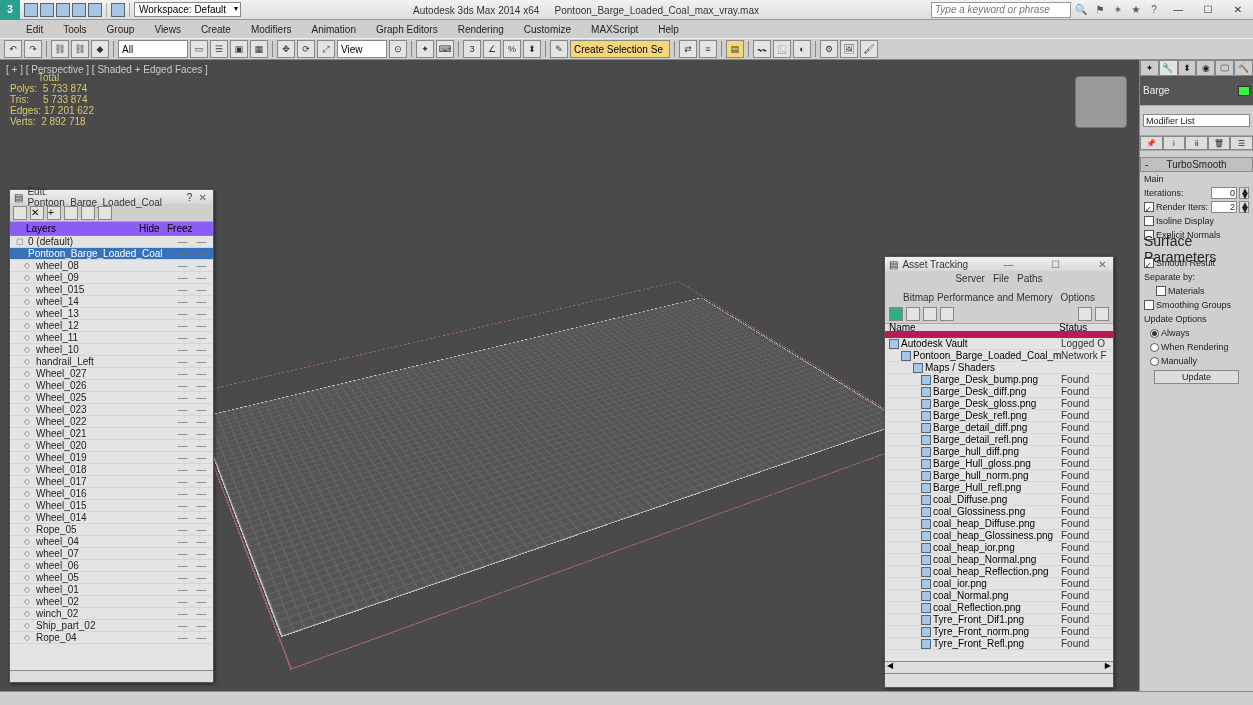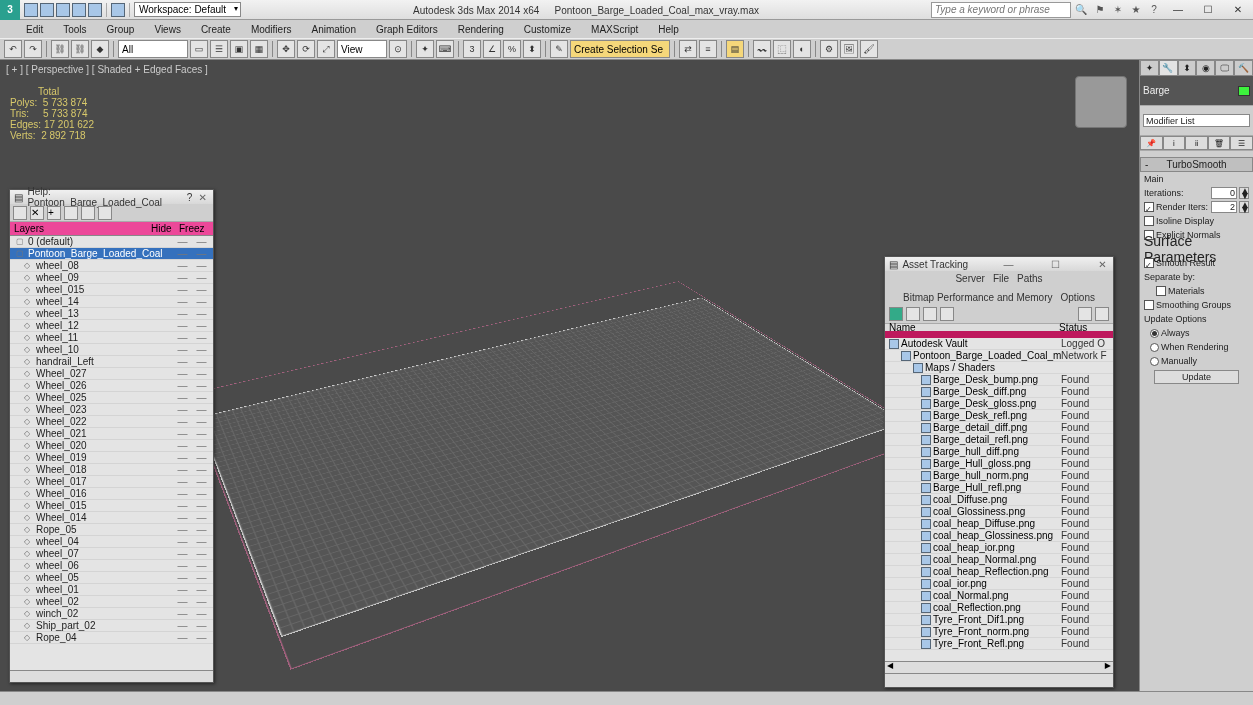--- a/index.html
+++ b/index.html
@@ -28,21 +28,21 @@
 
 .maintb { height:22px; background:#cfcfcf; border-top:1px solid #eee; border-bottom:1px solid #888; display:flex; align-items:center; padding:0 4px; gap:2px; }
 .tb-icon { width:18px; height:18px; background:#e4e4e4; border:1px solid #888; display:flex; align-items:center; justify-content:center; font-size:9px; color:#333; }
 .tb-icon.active{background:#f5d77a;}
 .tb-sep { width:1px; height:16px; background:#888; margin:0 2px; }
 .tb-dd { height:18px; background:#fff; border:1px solid #888; font-size:10px; padding:0 3px; display:flex; align-items:center; min-width:70px; }
 
 
 .viewport { position:absolute; left:0; top:60px; right:114px; bottom:14px; background:#4a4a4a; }
 .viewport-label { position:absolute; left:6px; top:4px; color:#ccc; font-size:10px; }
-.viewport-stats { position:absolute; left:10px; top:26px; color:#d8c96b; font-size:10px; line-height:11px; }
+.viewport-stats { position:absolute; left:10px; top:12px; color:#d8c96b; font-size:10px; line-height:11px; }
 .viewport-stats .h{color:#d8c96b;}
 .viewcube { position:absolute; right:12px; top:16px; width:52px; height:52px; background:#bbb; border:1px solid #888; border-radius:4px; opacity:.7; }
 .barge-placeholder {
   position:absolute; left:240px; top:190px; width:620px; height:340px;
   transform:perspective(900px) rotateX(58deg) rotateZ(-28deg);
   background:#555; border:1px solid #ccc;
 }
 .barge-placeholder::before{content:"";position:absolute;inset:0;background:repeating-linear-gradient(0deg,#666 0,#666 1px,transparent 1px,transparent 8px),repeating-linear-gradient(90deg,#666 0,#666 1px,transparent 1px,transparent 8px);}
 .bbox{position:absolute;left:235px;top:145px;width:620px;height:420px;border:1px solid rgba(255,120,180,.5);transform:perspective(900px) rotateX(58deg) rotateZ(-28deg);pointer-events:none;}
 
@@ -74,21 +74,21 @@
 
 
 .float-panel { position:absolute; background:#cfcfcf; border:1px solid #555; box-shadow:1px 1px 3px rgba(0,0,0,.5); display:flex; flex-direction:column; font-size:10px;}
 .fp-title { height:14px; background:linear-gradient(#f0f0f0,#d8d8d8); display:flex; align-items:center; padding:0 4px; gap:4px; color:#333;}
 .fp-title .fp-close{margin-left:auto;width:13px;text-align:center;color:#666;}
 .fp-toolbar{height:18px;display:flex;align-items:center;gap:3px;padding:0 3px;border-bottom:1px solid #aaa;}
 .fp-tbicon{width:14px;height:14px;background:#e4e4e4;border:1px solid #888;}
 
 
 .layer-mgr { left:9px; top:189px; width:205px; height:494px; }
-.layer-head { display:flex; background:#ec4899; border-bottom:1px solid #888; height:14px; align-items:center; padding:0 4px;}
+.layer-head { display:flex; background:#8b5cf6; border-bottom:1px solid #888; height:14px; align-items:center; padding:0 16px;}
 .layer-head span:first-child{flex:1;}
 .layer-list { flex:1; overflow-y:auto; background:#e4e4e4; }
 .layer-item { display:flex; align-items:center; height:12px; padding:0 2px 0 14px; border-bottom:1px solid #d4d4d4; color:#222;}
 .layer-item.sel{background:#3571bd;color:#fff;}
 .layer-item.root{padding-left:6px;font-weight:normal;}
 .layer-item .dash{width:38px;text-align:center;color:#777;display:flex;}
 .layer-item .dash span{flex:1;}
 .layer-item .ico{width:10px;margin-right:2px;font-size:8px;color:#777;}
 .layer-scroll{height:12px;background:#ddd;border-top:1px solid #888;}
 
@@ -312,21 +312,21 @@
   <div class="param-row" style="padding-left:10px">
       <span class="rad"></span>
       <label>Manually</label>
     </div>
   <div class="cmd-btn">Update</div>
 </div>
 
 <div class="float-panel layer-mgr">
   <div class="fp-title">
     <span>▤</span>
-    <span>Help: Pontoon_Barge_Loaded_Coal</span>
+    <span>Edit: Pontoon_Barge_Loaded_Coal</span>
     <span>?</span>
     <span class="fp-close">✕</span>
   </div>
   <div class="fp-toolbar">
     <div class="fp-tbicon"></div>
     <div class="fp-tbicon">✕</div>
     <div class="fp-tbicon">+</div>
     <div class="fp-tbicon"></div>
     <div class="fp-tbicon"></div>
     <div class="fp-tbicon"></div>

